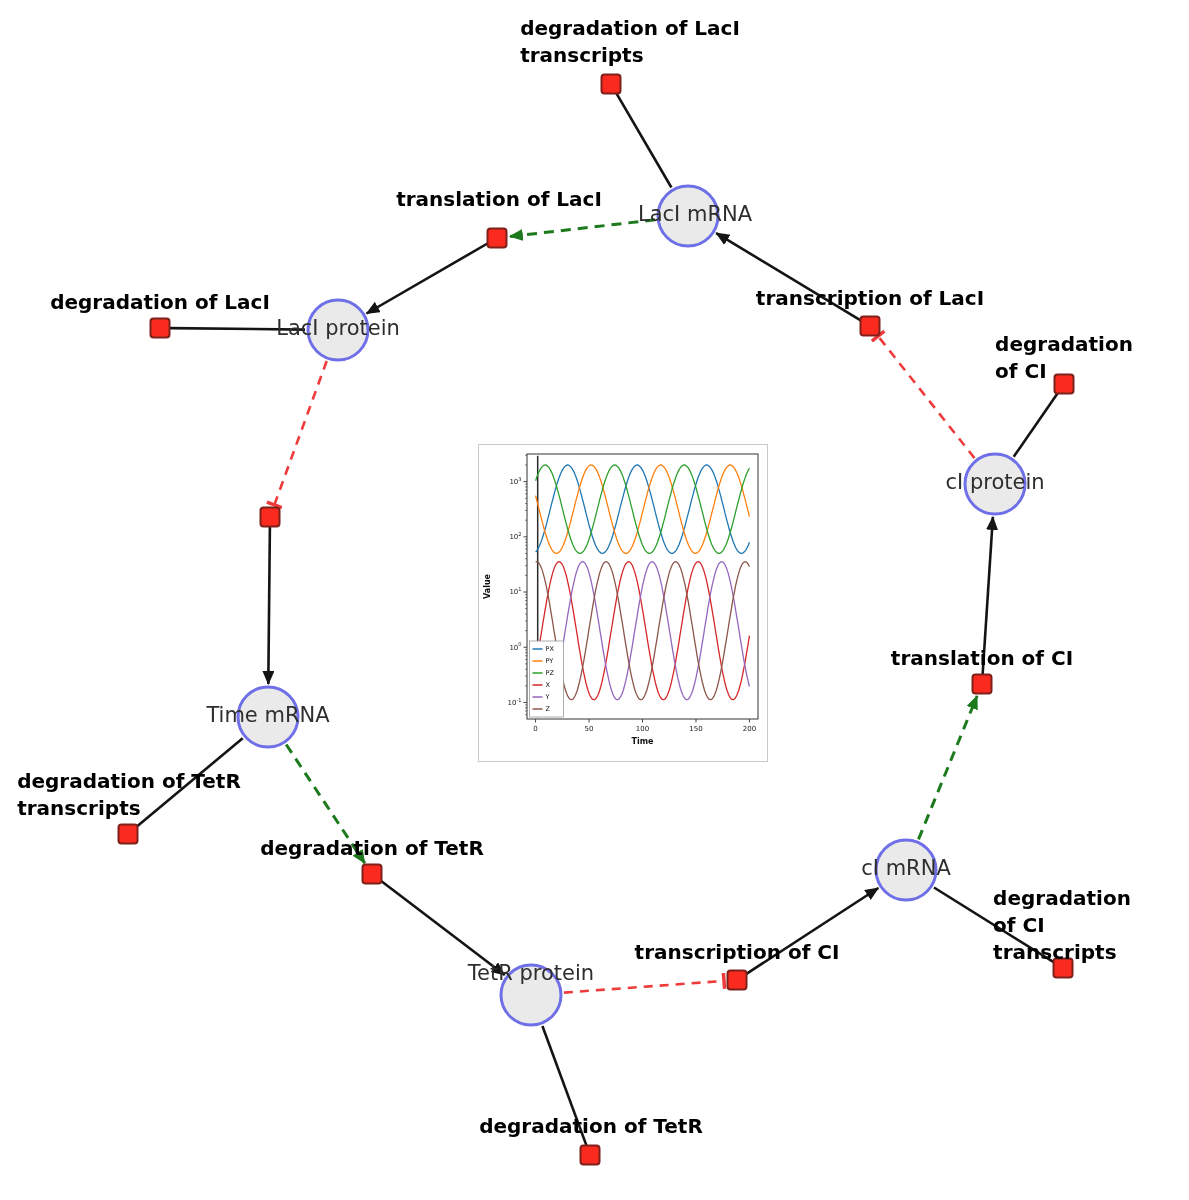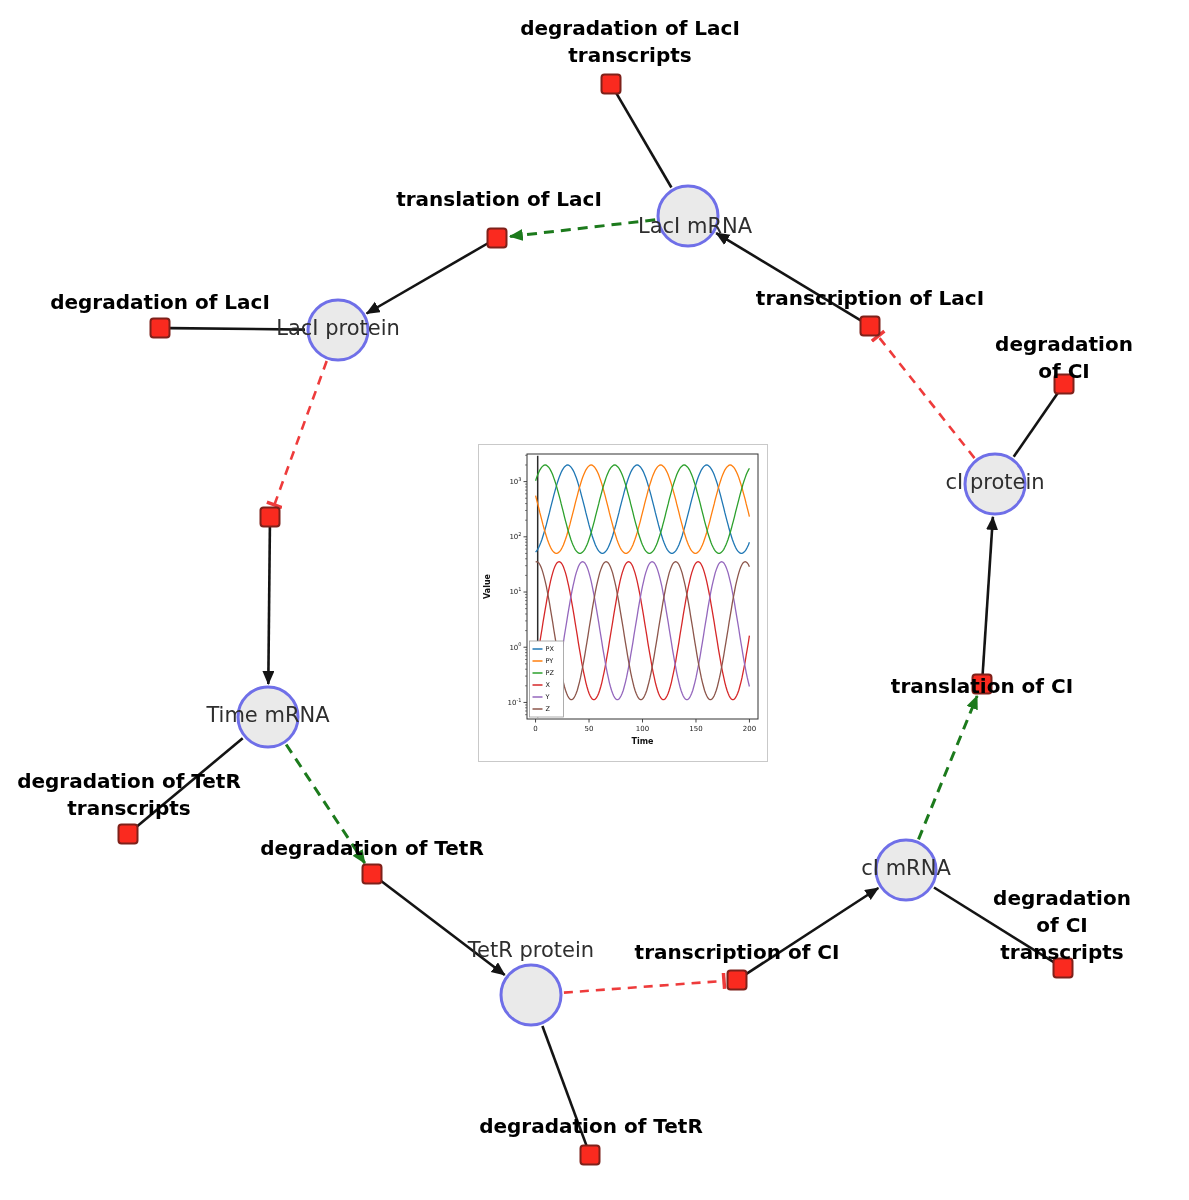--- a/index.html
+++ b/index.html
@@ -11,21 +11,21 @@
   .e-inh{stroke:var(--c-inh,#ee3b3b);stroke-width:2.6;stroke-dasharray:9 7;}
   .species{position:absolute;width:57px;height:57px;border-radius:50%;
     background:var(--species-fill,#eaeaea);border:3.5px solid var(--species-border,#6f6fe8);
     transform:translate(-50%,-50%);box-sizing:content-box;}
   .reaction{position:absolute;width:17px;height:17px;border-radius:4px;
     background:var(--reaction-fill,#fa2a1f);border:2.5px solid var(--reaction-border,#7e211a);
     transform:translate(-50%,-50%);box-sizing:content-box;}
   .species-label{position:absolute;transform:translate(-50%,-50%);font-size:21px;color:#2e2e2e;
     white-space:pre-line;text-align:center;line-height:1.2;pointer-events:none;}
   .reaction-label{position:absolute;transform:translate(-50%,-50%);font-size:20px;font-weight:bold;color:#000;
-    white-space:pre-line;text-align:center;line-height:1.35;pointer-events:none;}
+    white-space:pre-line;text-align:left;line-height:1.35;pointer-events:none;}
   .inset{position:absolute;left:478px;top:444px;width:290px;height:318px;background:#fff;
     border:1px solid #c9c9c9;box-sizing:border-box;}
 </style>
 </head>
 <body>
 
 <div class="canvas">
 
   <svg class="edges" width="1189" height="1200" viewBox="0 0 1189 1200">
     <defs>
@@ -63,26 +63,26 @@
     <line class="e-inh" x1="563.9" y1="992.6" x2="724.0" y2="980.9" marker-end="url(#tbar-red)"></line>
   </svg>
 
   <div class="species" style="left:688px;top:216px"></div>
   <div class="species" style="left:338px;top:330px"></div>
   <div class="species" style="left:995px;top:484px"></div>
   <div class="species" style="left:268px;top:717px"></div>
   <div class="species" style="left:906px;top:870px"></div>
   <div class="species" style="left:531px;top:995px"></div>
 
-  <div class="species-label" style="left:695px;top:227px">LacI mRNA</div>
+  <div class="species-label" style="left:695px;top:215px">LacI mRNA</div>
   <div class="species-label" style="left:338px;top:329px">LacI protein</div>
   <div class="species-label" style="left:995px;top:483px">cI protein</div>
   <div class="species-label" style="left:268px;top:716px">Time mRNA</div>
   <div class="species-label" style="left:906px;top:869px">cI mRNA</div>
-  <div class="species-label" style="left:531px;top:951px">TetR protein</div>
+  <div class="species-label" style="left:531px;top:974px">TetR protein</div>
 
   <div class="reaction" style="left:611px;top:84px"></div>
   <div class="reaction" style="left:497px;top:238px"></div>
   <div class="reaction" style="left:160px;top:328px"></div>
   <div class="reaction" style="left:870px;top:326px"></div>
   <div class="reaction" style="left:1064px;top:384px"></div>
   <div class="reaction" style="left:270px;top:517px"></div>
   <div class="reaction" style="left:128px;top:834px"></div>
   <div class="reaction" style="left:372px;top:874px"></div>
   <div class="reaction" style="left:982px;top:684px"></div>
@@ -92,21 +92,21 @@
 
   <div class="reaction-label" style="left:630px;top:42px">degradation of LacI
 transcripts</div>
   <div class="reaction-label" style="left:499px;top:199px">translation of LacI</div>
   <div class="reaction-label" style="left:160px;top:302px">degradation of LacI</div>
   <div class="reaction-label" style="left:870px;top:298px">transcription of LacI</div>
   <div class="reaction-label" style="left:1064px;top:358px">degradation of CI</div>
   <div class="reaction-label" style="left:129px;top:795px">degradation of TetR
 transcripts</div>
   <div class="reaction-label" style="left:372px;top:848px">degradation of TetR</div>
-  <div class="reaction-label" style="left:982px;top:686px">translation of CI</div>
+  <div class="reaction-label" style="left:982px;top:658px">translation of CI</div>
   <div class="reaction-label" style="left:737px;top:952px">transcription of CI</div>
   <div class="reaction-label" style="left:1062px;top:925px">degradation of CI
 transcripts</div>
   <div class="reaction-label" style="left:591px;top:1126px">degradation of TetR</div>
 
   <div class="inset">
     <svg id="chart-svg" width="288" height="316" viewBox="0 0 288 316">
         <rect x="48" y="9" width="231" height="265" fill="#fff" stroke="#333" stroke-width="1"></rect>
         <line x1="44.5" y1="257.4375" x2="48" y2="257.4375" stroke="#333" stroke-width="0.9"></line>
         <text x="42.5" y="259.7375" text-anchor="end" font-size="7" fill="#222" font-family="DejaVu Sans, sans-serif"><tspan>10</tspan><tspan dy="-3.2" font-size="5">-1</tspan></text>

